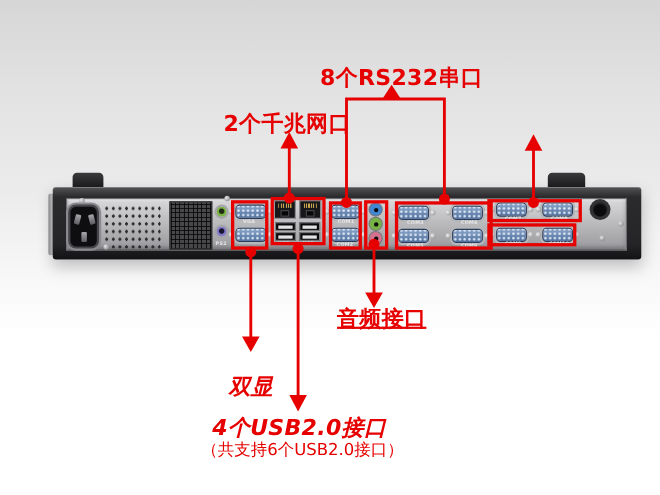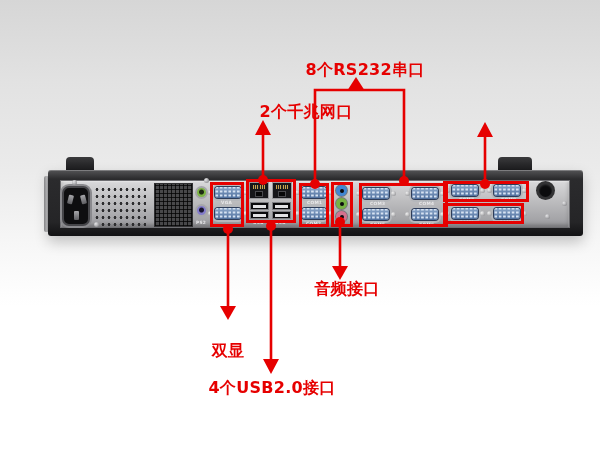--- a/index.html
+++ b/index.html
@@ -54,21 +54,21 @@
   .jack.blue{background:#4186d2;} .jack.green{background:#76b244;} .jack.pink{background:#d4718e;}
   .hole{border-radius:50%;background:#0b0b0d;box-shadow:0 0 0 3px #323234,inset 0 1px 2px rgba(255,255,255,.15);}
   .screw{position:absolute;z-index:5;width:5px;height:5px;border-radius:50%;
     background:radial-gradient(circle at 35% 35%,#e6e6e8,#747478);}
   .plabel{position:absolute;z-index:6;font-weight:700;font-size:6px;line-height:1;color:#ececee;
     transform:scale(.72);transform-origin:left top;letter-spacing:.4px;opacity:.92;white-space:nowrap;}
   
   .rbox{position:absolute;z-index:7;border:3px solid var(--red);box-sizing:border-box;}
   .overlay-svg{position:absolute;left:0;top:0;z-index:8;pointer-events:none;}
   .callout{
-    position:absolute;z-index:9;color:var(--red);font-weight:700;font-size:16px;line-height:1.1;
+    position:absolute;z-index:9;color:var(--red);font-weight:700;font-size:20px;line-height:1.1;
     white-space:nowrap;transform:translate(-50%,-50%);letter-spacing:.3px;
   }
   .callout.note{font-weight:400;font-size:15px;letter-spacing:0;}
 </style>
 </head>
 <body>
 
 <div class="stage">
 
   <div class="handle" style="left:66px;top:157px;width:28px;height:16px;"></div>
@@ -163,18 +163,19 @@
       <circle cx="404" cy="181" r="5"></circle>
       <circle cx="263" cy="180" r="5"></circle>
       <circle cx="485" cy="184" r="5"></circle>
       <circle cx="340" cy="222" r="5"></circle>
       <circle cx="228" cy="229" r="5"></circle>
       <circle cx="271" cy="226" r="5"></circle>
     </g>
   </svg>
 
   <div class="callout" style="left:365px;top:70px;">8个RS232串口</div>
-  <div class="callout" style="left:261px;top:112px;margin-left:45px;">2个千兆网口</div>
-  <div class="callout" style="left:347px;top:289px;">音频接口</div>
-  <div class="callout" style="left:228px;top:351px;">双显</div>
-  <div class="callout" style="left:272px;top:388px;">4个USB2.0接口</div>
+  <div class="callout" style="left:261px;top:112px;">2个千兆网口</div>
+  <div class="callout" style="left:347px;top:289px;text-decoration:underline;">音频接口</div>
+  <div class="callout" style="left:228px;top:351px;font-style:italic;">双显</div>
+  <div class="callout" style="left:272px;top:388px;font-style:italic;">4个USB2.0接口</div>
+  <div class="callout note" style="left:275px;top:409px;">（共支持6个USB2.0接口）</div>
 
 </div>
 
 </body></html>

